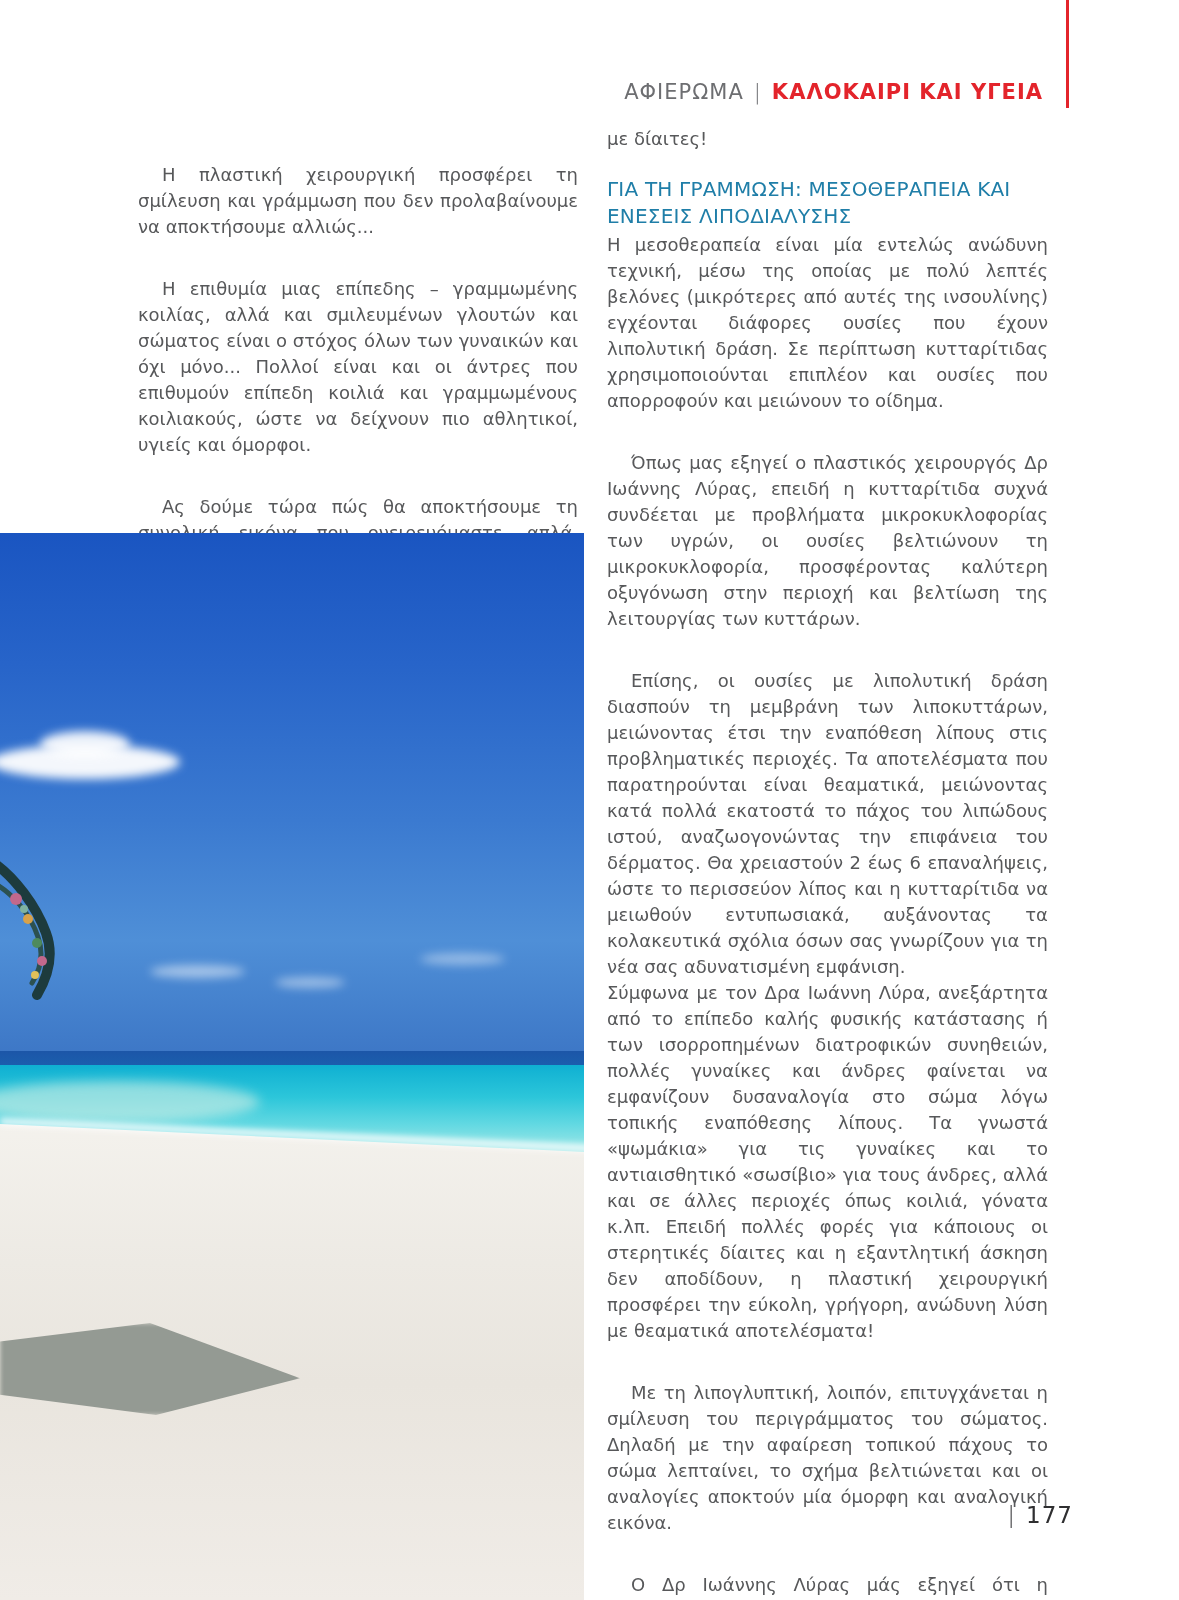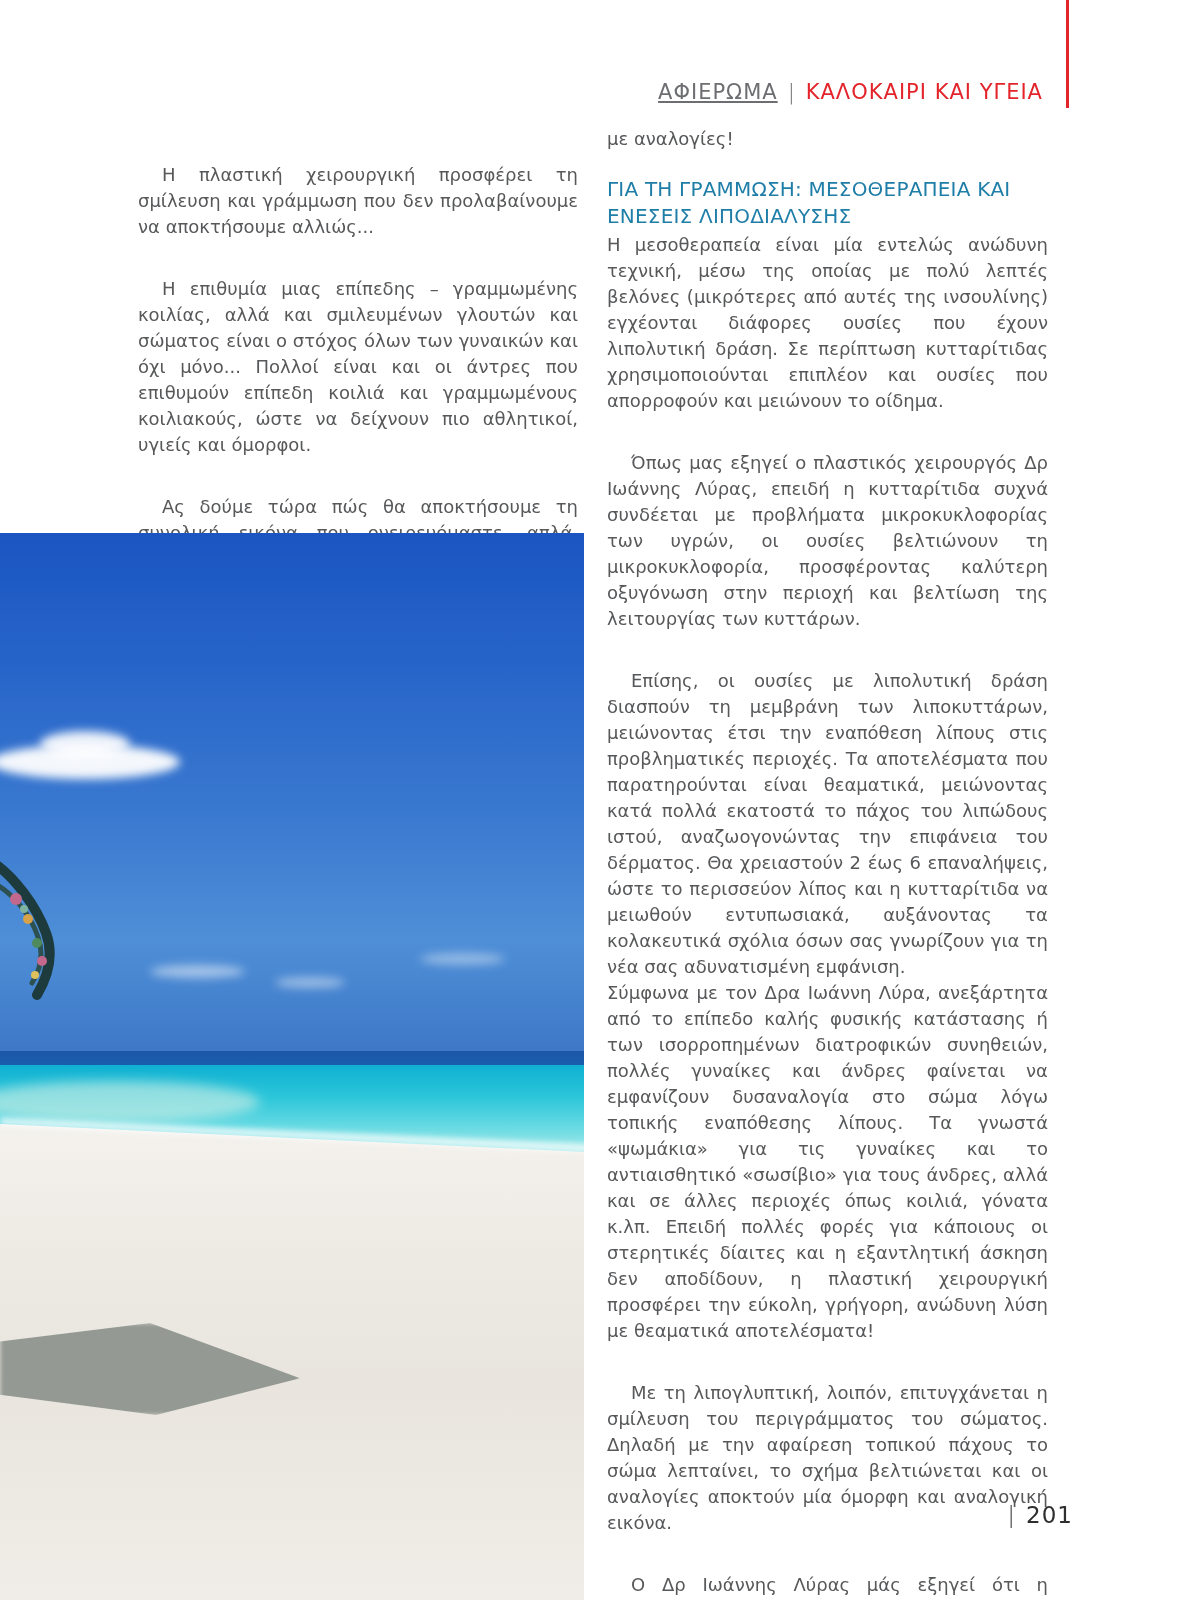--- a/index.html
+++ b/index.html
@@ -6,23 +6,23 @@
   .page{
     position:relative;width:1179px;height:1600px;margin:0 auto;
     background:#ffffff;overflow:hidden;
     font-family:"DejaVu Sans","Liberation Sans",sans-serif;
   }
   
   .hdr{
     position:absolute;top:80px;right:136px;
     font-size:21px;letter-spacing:1px;white-space:nowrap;
   }
-  .hdr .sec{color:#6d6e71;font-weight:400;text-decoration:underline;}
+  .hdr .sec{color:#6d6e71;font-weight:400;}
   .hdr .sep{color:#6d6e71;margin:0 10px;font-weight:300;}
-  .hdr .topic{color:#e3242b;font-weight:400;}
+  .hdr .topic{color:#e3242b;font-weight:700;}
   .red-rule{
     position:absolute;left:1066px;top:0;width:3px;height:108px;
     background:#e3242b;
   }
   
   .col{position:absolute;top:126px;color:#57585a;font-size:18px;
        line-height:26px;text-align:justify;}
   .col-left{left:138px;width:440px;}
   .col-right{left:607px;width:441px;}
   .col p{margin:0;}
@@ -76,21 +76,21 @@
     <span class="sec">ΑΦΙΕΡΩΜΑ</span><span class="sep">|</span><span class="topic">ΚΑΛΟΚΑΙΡΙ ΚΑΙ ΥΓΕΙΑ</span>
   </div>
 
   <div class="col col-left">
     <p class="ind">Η πλαστική χειρουργική προσφέρει τη σμίλευση και γράμμωση που δεν προλαβαίνουμε να αποκτήσουμε αλλιώς...</p>
     <p class="ind">Η επιθυμία μιας επίπεδης – γραμμωμένης κοιλίας, αλλά και σμιλευμένων γλουτών και σώματος είναι ο στόχος όλων των γυναικών και όχι μόνο... Πολλοί είναι και οι άντρες που επιθυμούν επίπεδη κοιλιά και γραμμωμένους κοιλιακούς, ώστε να δείχνουν πιο αθλητικοί, υγιείς και όμορφοι.</p>
     <p class="ind">Ας δούμε τώρα πώς θα αποκτήσουμε τη συνολική εικόνα που ονειρευόμαστε, απλά, ανώδυνα, άμεσα και</p>
   </div>
 
   <div class="col col-right">
-    <p>με αναλογίες!</p>
+    <p>με δίαιτες!</p>
 
     <h2 class="subhead">ΓΙΑ ΤΗ ΓΡΑΜΜΩΣΗ: ΜΕΣΟΘΕΡΑΠΕΙΑ ΚΑΙ ΕΝΕΣΕΙΣ ΛΙΠΟΔΙΑΛΥΣΗΣ</h2>
     <p>Η μεσοθεραπεία είναι μία εντελώς ανώδυνη τεχνική, μέσω της οποίας με πολύ λεπτές βελόνες (μικρότερες από αυτές της ινσουλίνης) εγχέονται διάφορες ουσίες που έχουν λιπολυτική δράση. Σε περίπτωση κυτταρίτιδας χρησιμοποιούνται επιπλέον και ουσίες που απορροφούν και μειώνουν το οίδημα.</p>
     <p class="ind">Όπως μας εξηγεί ο πλαστικός χειρουργός Δρ Ιωάννης Λύρας, επειδή η κυτταρίτιδα συχνά συνδέεται με προβλήματα μικροκυκλοφορίας των υγρών, οι ουσίες βελτιώνουν τη μικροκυκλοφορία, προσφέροντας καλύτερη οξυγόνωση στην περιοχή και βελτίωση της λειτουργίας των κυττάρων.</p>
     <p class="ind">Επίσης, οι ουσίες με λιπολυτική δράση διασπούν τη μεμβράνη των λιποκυττάρων, μειώνοντας έτσι την εναπόθεση λίπους στις προβληματικές περιοχές. Τα αποτελέσματα που παρατηρούνται είναι θεαματικά, μειώνοντας κατά πολλά εκατοστά το πάχος του λιπώδους ιστού, αναζωογονώντας την επιφάνεια του δέρματος. Θα χρειαστούν 2 έως 6 επαναλήψεις, ώστε το περισσεύον λίπος και η κυτταρίτιδα να μειωθούν εντυπωσιακά, αυξάνοντας τα κολακευτικά σχόλια όσων σας γνωρίζουν για τη νέα σας αδυνατισμένη εμφάνιση.</p>
 
     <p>Σύμφωνα με τον Δρα Ιωάννη Λύρα, ανεξάρτητα από το επίπεδο καλής φυσικής κατάστασης ή των ισορροπημένων διατροφικών συνηθειών, πολλές γυναίκες και άνδρες φαίνεται να εμφανίζουν δυσαναλογία στο σώμα λόγω τοπικής εναπόθεσης λίπους. Τα γνωστά «ψωμάκια» για τις γυναίκες και το αντιαισθητικό «σωσίβιο» για τους άνδρες, αλλά και σε άλλες περιοχές όπως κοιλιά, γόνατα κ.λπ. Επειδή πολλές φορές για κάποιους οι στερητικές δίαιτες και η εξαντλητική άσκηση δεν αποδίδουν, η πλαστική χειρουργική προσφέρει την εύκολη, γρήγορη, ανώδυνη λύση με θεαματικά αποτελέσματα!</p>
     <p class="ind">Με τη λιπογλυπτική, λοιπόν, επιτυγχάνεται η σμίλευση του περιγράμματος του σώματος. Δηλαδή με την αφαίρεση τοπικού πάχους το σώμα λεπταίνει, το σχήμα βελτιώνεται και οι αναλογίες αποκτούν μία όμορφη και αναλογική εικόνα.</p>
     <p class="ind">Ο Δρ Ιωάννης Λύρας μάς εξηγεί ότι η «προελεύσεως» Βραζιλίας λιποπλαστική-λιπογλυπτική, από τη χώρα δηλαδή όπου οι ψηλοί γλουτοί είναι το σήμα κατατεθέν, είναι μια ανώδυνη επέμβαση που προσφέρει ένα καλλίγραμμο – ψιλόλιγνο σώμα σε μισή ώρα.</p>
   </div>
@@ -114,16 +114,16 @@
       <circle cx="16" cy="44" r="6" fill="#c2688c"></circle>
       <circle cx="28" cy="64" r="5" fill="#d8a24a"></circle>
       <circle cx="24" cy="54" r="4" fill="#7fb3a0"></circle>
       <circle cx="37" cy="88" r="5" fill="#4e8a5c"></circle>
       <circle cx="42" cy="106" r="5" fill="#c2688c"></circle>
       <circle cx="35" cy="120" r="4" fill="#e0c05a"></circle>
     </svg>
   </div>
 
   <div class="pagenum">
-    <span class="bar">|</span><span>201</span>
+    <span class="bar">|</span><span>177</span>
   </div>
 
 </div>
 
 </body></html>

